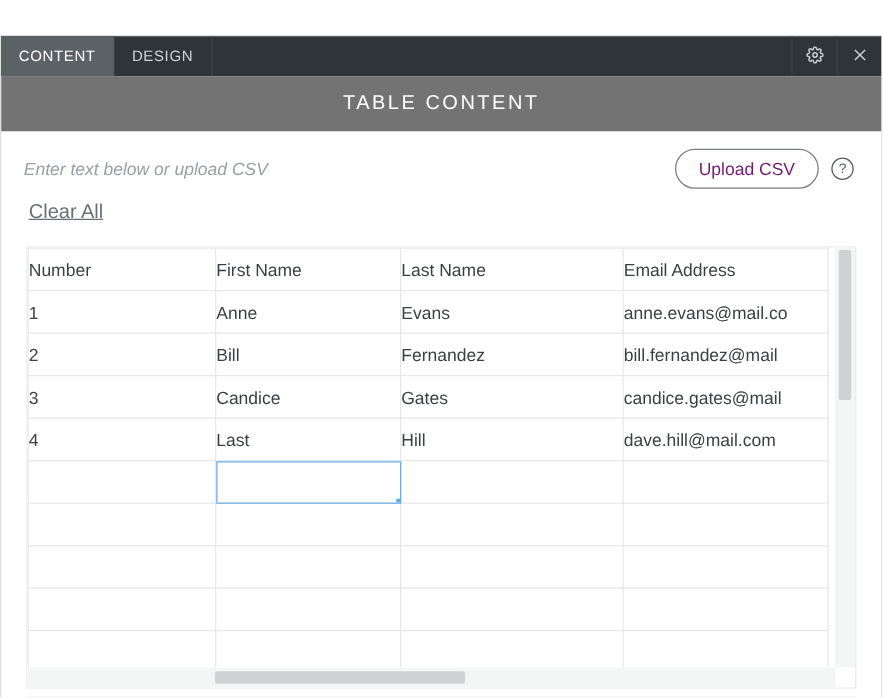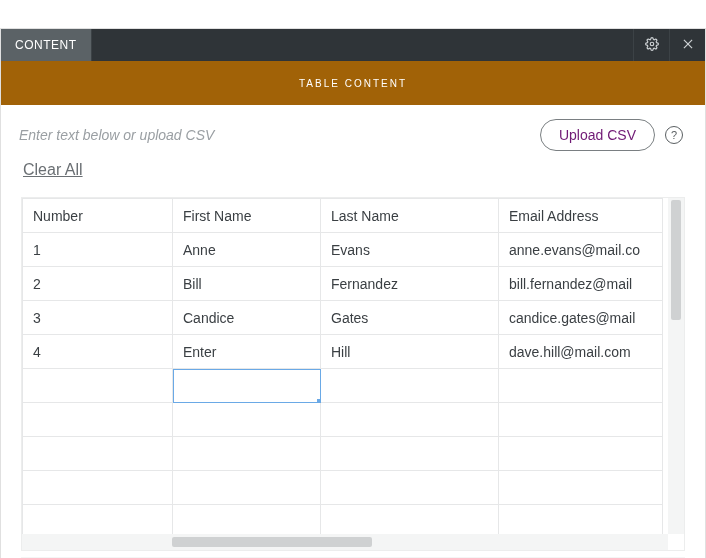--- a/index.html
+++ b/index.html
@@ -43,27 +43,27 @@
   .top-icon-btn {
     width: 36px;
     display: flex;
     align-items: center;
     justify-content: center;
     border-left: 1px solid #3c4246;
     cursor: pointer;
     color: #cfd3d6;
   }
   .titlebar {
-    background: #a16207;
+    background: #737373;
     height: 44px;
     display: flex;
     align-items: center;
     justify-content: center;
     color: #fff;
-    font-size: 10px;
+    font-size: 16px;
     letter-spacing: 2px;
     font-weight: 300;
   }
   .controls {
     padding: 14px 22px 6px 18px;
     display: flex;
     align-items: center;
     justify-content: space-between;
   }
   .hint {
@@ -116,21 +116,21 @@
     inset: 0 16px 16px 0;
     overflow: hidden;
   }
   table.grid {
     border-collapse: collapse;
     width: 640px;
     table-layout: fixed;
   }
   table.grid th, table.grid td {
     border: 1px solid #e6e7e8;
-    padding: 8px 10px;
+    padding: 8px 0;
     text-align: left;
     font-size: 14px;
     color: #3a3f43;
     font-weight: 400;
     height: 34px;
     white-space: nowrap;
     overflow: hidden;
     text-overflow: clip;
     background: #fff;
   }
@@ -218,20 +218,21 @@
   }
   svg.ico { width: 14px; height: 14px; }
 </style>
 </head>
 <body>
 
 <div class="panel">
 
   <div class="topbar">
     <div class="tab active">CONTENT</div>
+    <div class="tab">DESIGN</div>
     <div class="topbar-spacer"></div>
     <div class="top-icon-btn">
       <span>
         <svg class="ico" viewBox="0 0 24 24" fill="none" stroke="currentColor" stroke-width="2">
           <circle cx="12" cy="12" r="3"></circle>
           <path d="M19.4 15a1.7 1.7 0 0 0 .34 1.87l.06.06a2 2 0 1 1-2.83 2.83l-.06-.06a1.7 1.7 0 0 0-1.87-.34 1.7 1.7 0 0 0-1 1.56V21a2 2 0 1 1-4 0v-.09a1.7 1.7 0 0 0-1-1.56 1.7 1.7 0 0 0-1.87.34l-.06.06a2 2 0 1 1-2.83-2.83l.06-.06a1.7 1.7 0 0 0 .34-1.87 1.7 1.7 0 0 0-1.56-1H3a2 2 0 1 1 0-4h.09a1.7 1.7 0 0 0 1.56-1 1.7 1.7 0 0 0-.34-1.87l-.06-.06A2 2 0 1 1 7.08 4.25l.6.06a1.7 1.7 0 0 0 1.87.34H9a1.7 1.7 0 0 0 1-1.56V3a2 2 0 1 1 4 0v.09a1.7 1.7 0 0 0 1 1.56 1.7 1.7 0 0 0 1.87-.34l.06-.06a2 2 0 1 1 2.83 2.83l-.06.06a1.7 1.7 0 0 0-.34 1.87V9a1.7 1.7 0 0 0 1.56 1H21a2 2 0 1 1 0 4h-.09a1.7 1.7 0 0 0-1.56 1z"></path>
         </svg>
       </span>
     </div>
     <div class="top-icon-btn">
@@ -288,21 +289,21 @@
               <td>bill.fernandez@mail</td>
             </tr>
             <tr>
               <td>3</td>
               <td>Candice</td>
               <td>Gates</td>
               <td>candice.gates@mail</td>
             </tr>
             <tr>
               <td>4</td>
-              <td>Enter</td>
+              <td>Last</td>
               <td>Hill</td>
               <td>dave.hill@mail.com</td>
             </tr>
             <tr>
               <td></td>
               <td class="selected"></td>
               <td></td>
               <td></td>
             </tr>
             <tr>

